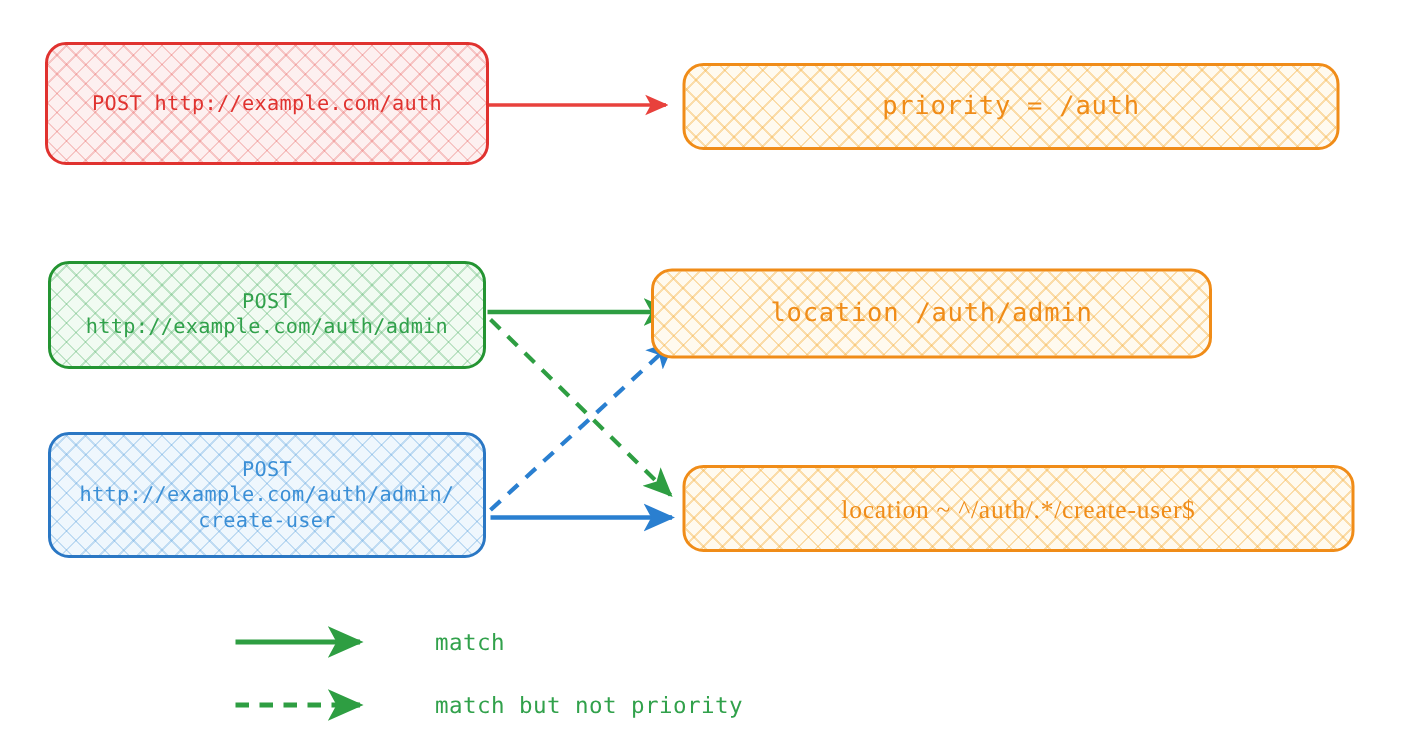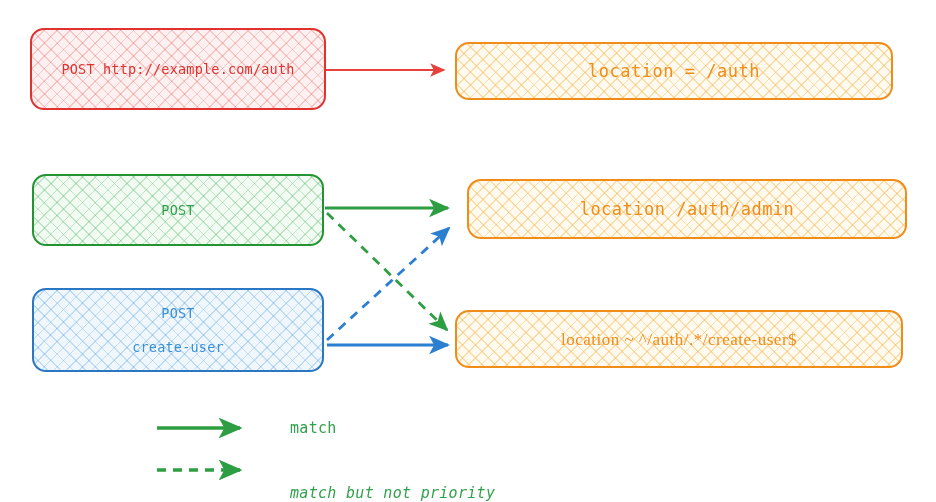--- a/index.html
+++ b/index.html
@@ -74,27 +74,27 @@
     <line x1="157" y1="428" x2="240" y2="428" stroke="#2e9e42" stroke-width="3.4" marker-end="url(#ah-green)"></line>
   </g>
   <g>
     <line x1="157" y1="470" x2="240" y2="470" stroke="#2e9e42" stroke-width="3.4" stroke-dasharray="9 7" marker-end="url(#ah-green)"></line>
   </g>
 </svg>
 
 <div class="node node-red" style="left:30px;top:28px;width:296px;height:82px;">POST http://example.com/auth</div>
 
 <div class="node node-green" style="left:32px;top:174px;width:292px;height:72px;">
-  <span><span>POST</span><br></span>
+  <span><span>POST</span><br><span>http://example.com/auth/admin</span></span>
 </div>
 
 <div class="node node-blue" style="left:32px;top:288px;width:292px;height:84px;">
-  <span><span>POST</span><br><br><span>create-user</span></span>
+  <span><span>POST</span><br><span>http://example.com/auth/admin/</span><br><span>create-user</span></span>
 </div>
 
-<div class="node node-orange" style="left:455px;top:42px;width:438px;height:58px;">location = /auth</div>
+<div class="node node-orange" style="left:455px;top:42px;width:438px;height:58px;">priority = /auth</div>
 
-<div class="node node-orange" style="left:467px;top:179px;width:440px;height:60px;">location /auth/admin</div>
+<div class="node node-orange" style="left:434px;top:179px;width:374px;height:60px;">location /auth/admin</div>
 
 <div class="node node-orange" style="left:455px;top:310px;width:448px;height:58px;font-family:Liberation Serif, serif;">location ~ ^/auth/.*/create-user$</div>
 
 <div class="legend-label" style="left:290px;top:419px;text-align:center;">match</div>
-<div class="legend-label" style="left:290px;top:484px;font-style:italic;">match but not priority</div>
+<div class="legend-label" style="left:290px;top:461px;">match but not priority</div>
 
 </body></html>

